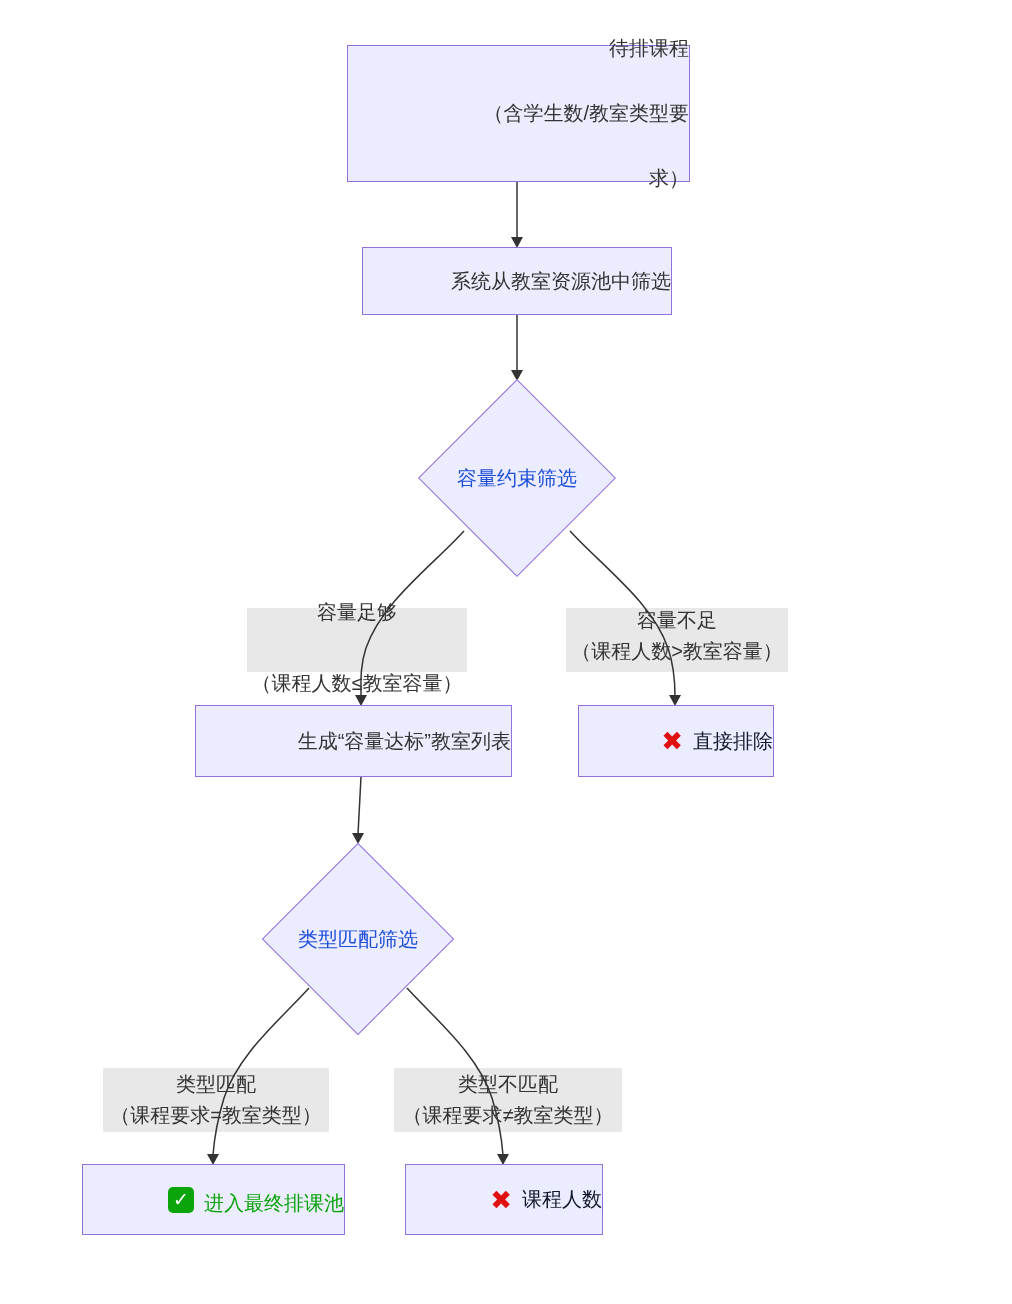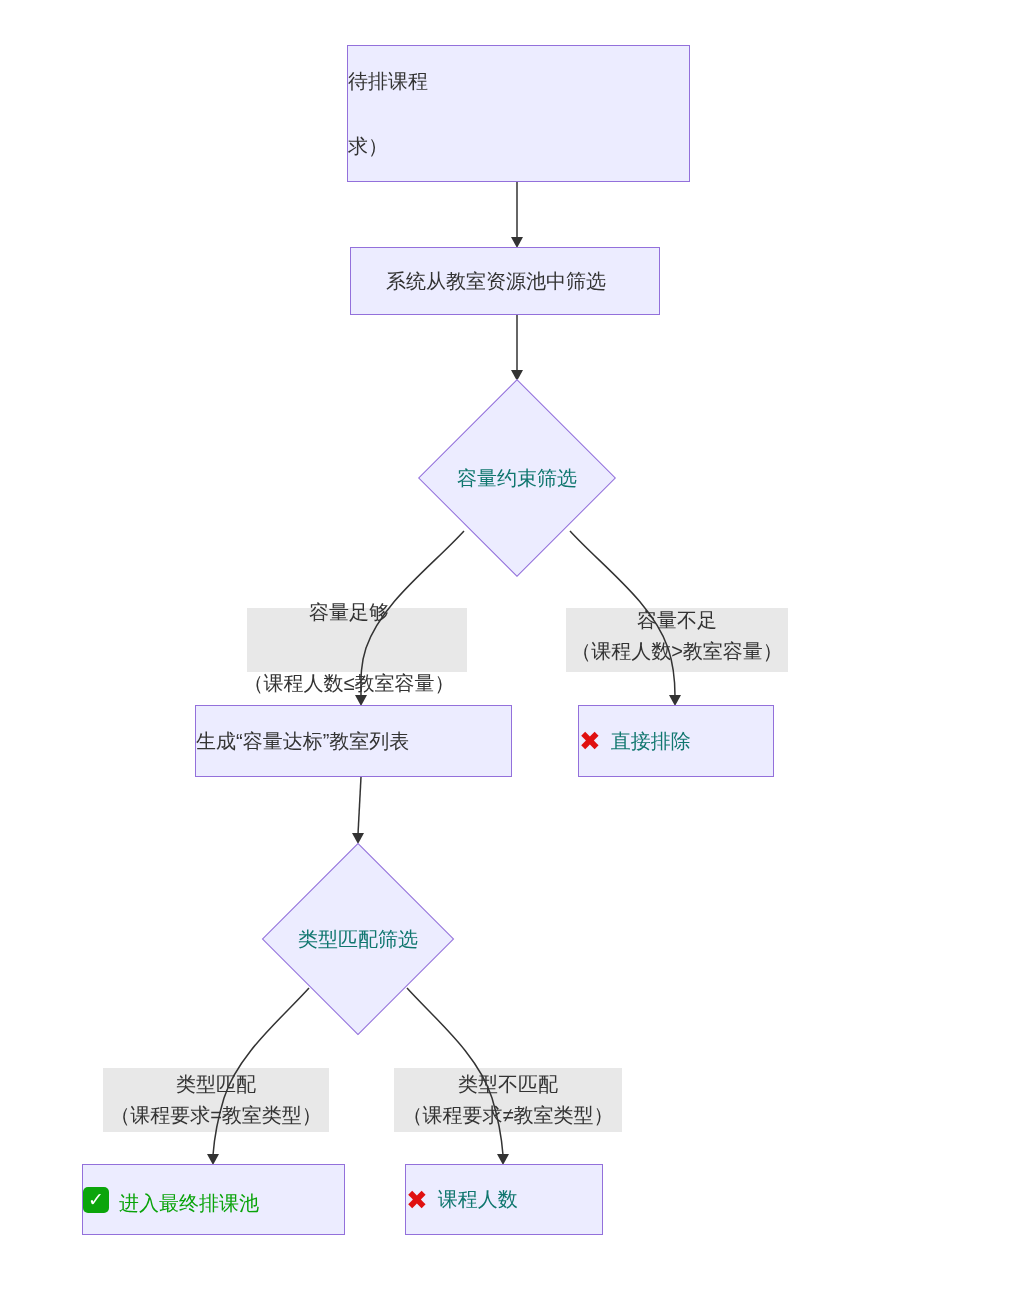--- a/index.html
+++ b/index.html
@@ -25,21 +25,21 @@
   }
   
   .node {
     position: absolute;
     z-index: 3;
     background: #ECECFF;
     border: 1.5px solid #9370DB;
     box-sizing: border-box;
     display: flex;
     flex-direction: column;
-    align-items: flex-start;
+    align-items: flex-end;
     justify-content: center;
     text-align: center;
     font-size: 20px;
     line-height: 29px;
     color: #333333;
     gap: 36px;
   }
   .node .row {
     display: flex;
     align-items: center;
@@ -55,41 +55,41 @@
     transform: rotate(45deg);
   }
   .diamond-text {
     position: absolute;
     z-index: 4;
     display: flex;
     align-items: center;
     justify-content: center;
     text-align: center;
     font-size: 20px;
-    color: #0f766e;
+    color: #1d4ed8;
   }
   
   .edge-label-bg {
     position: absolute;
     z-index: 1;
     background: #E8E8E8;
   }
   .edge-label-text {
     position: absolute;
     z-index: 3;
     display: flex;
     flex-direction: column;
     align-items: center;
     justify-content: center;
     text-align: center;
     font-size: 20px;
     line-height: 31px;
     color: #333333;
   }
-  .status-error   { color: #0f766e; }
+  .status-error   { color: #0f172a; }
   .status-success { color: #09A309; margin-top: 8px; }
   .icon-cross {
     color: #E01010;
     font-size: 26px;
     font-weight: bold;
     line-height: 1;
   }
   .icon-check {
     display: inline-flex;
     align-items: center;
@@ -130,31 +130,32 @@
       <polygon points="355,695 367,695 361,706"></polygon>
       <polygon points="669,695 681,695 675,706"></polygon>
       <polygon points="352,833 364,833 358,844"></polygon>
       <polygon points="207,1154 219,1154 213,1165"></polygon>
       <polygon points="497,1154 509,1154 503,1165"></polygon>
     </g>
   </svg>
 
   <div class="node" style="left:347px; top:45px; width:343px; height:137px;">
     <div>待排课程</div>
+    <div>（含学生数/教室类型要</div>
     <div>求）</div>
   </div>
 
-  <div class="node" style="left:350px; top:247px; width:310px; height:68px;padding-left:35px;">
+  <div class="node" style="left:362px; top:247px; width:310px; height:68px;padding-left:35px;">
     <div>系统从教室资源池中筛选</div>
   </div>
 
   <div class="diamond-shape" style="left:447px; top:408px; width:140px; height:140px;"></div>
   <div class="diamond-text" style="left:417px; top:458px; width:200px; height:40px;">容量约束筛选</div>
 
-  <div class="edge-label-text" style="left:239px; top:608px; width:220px; height:80px;gap:40px;">
+  <div class="edge-label-text" style="left:247px; top:608px; width:220px; height:80px;gap:40px;">
     <div>容量足够</div>
     <div>（课程人数≤教室容量）</div>
   </div>
   <div class="edge-label-text" style="left:566px; top:608px; width:222px; height:56px;">
     <div>容量不足</div>
     <div>（课程人数&gt;教室容量）</div>
   </div>
 
   <div class="node" style="left:195px; top:705px; width:317px; height:72px;">
     <div>生成“容量达标”教室列表</div>

